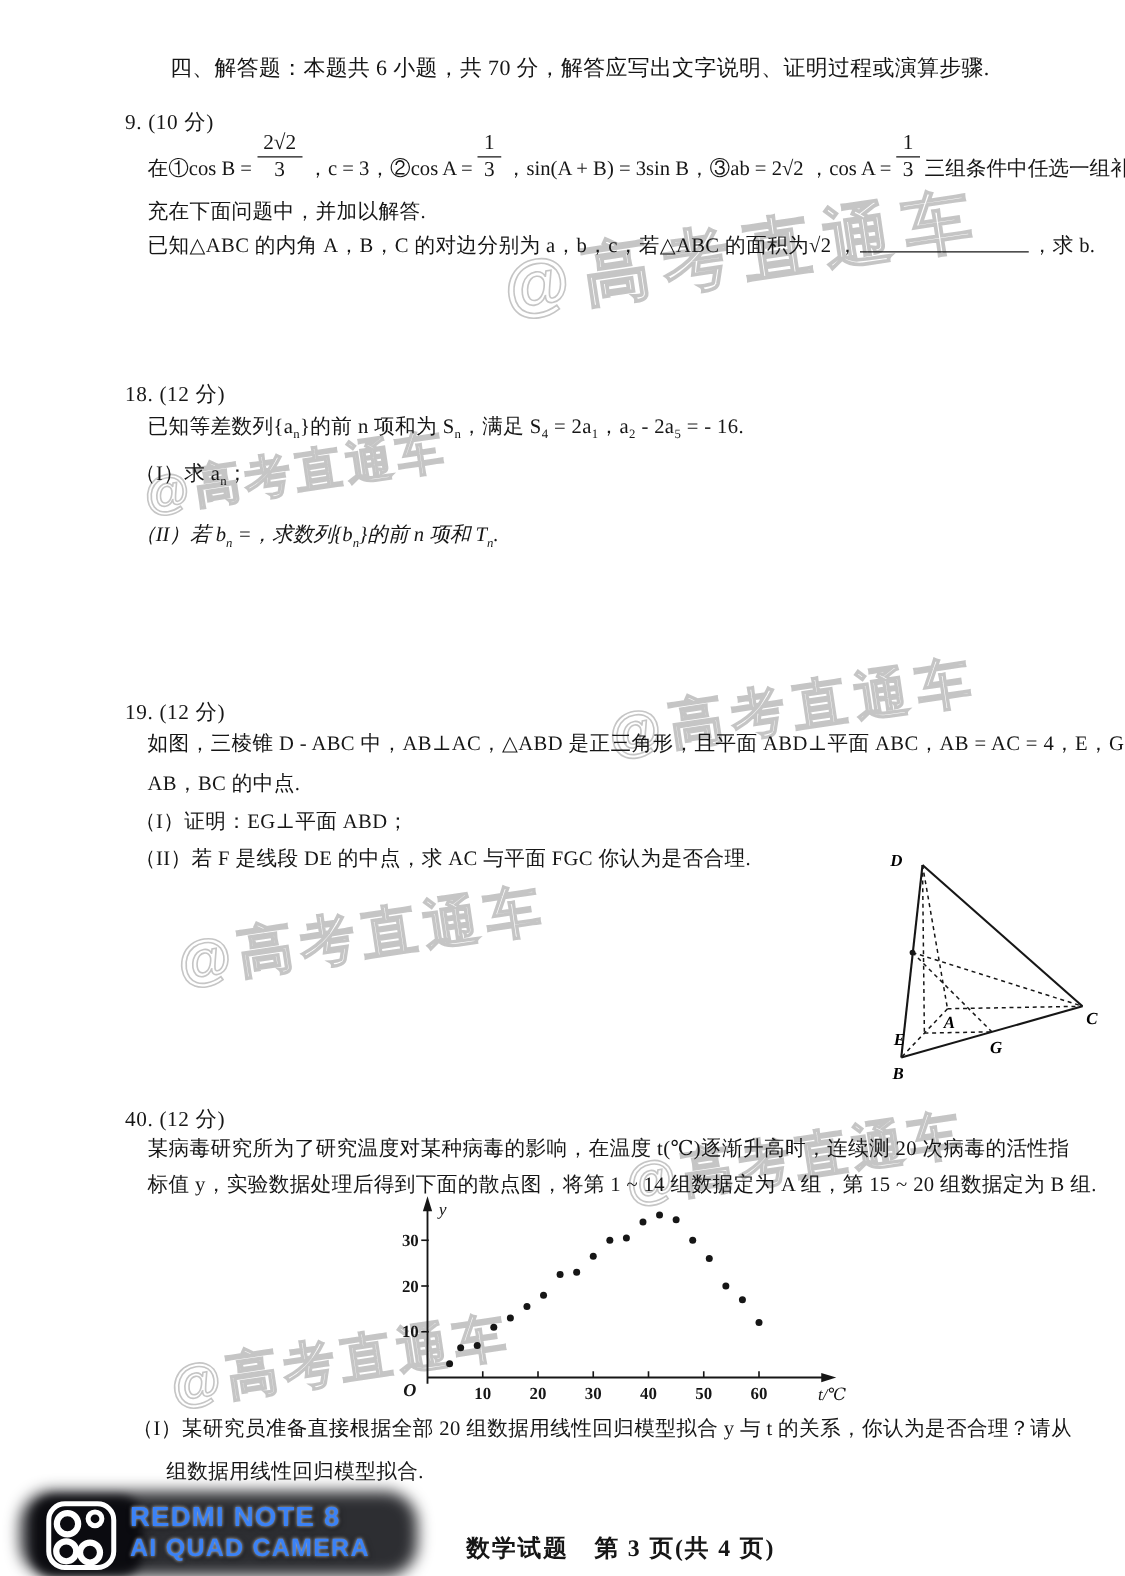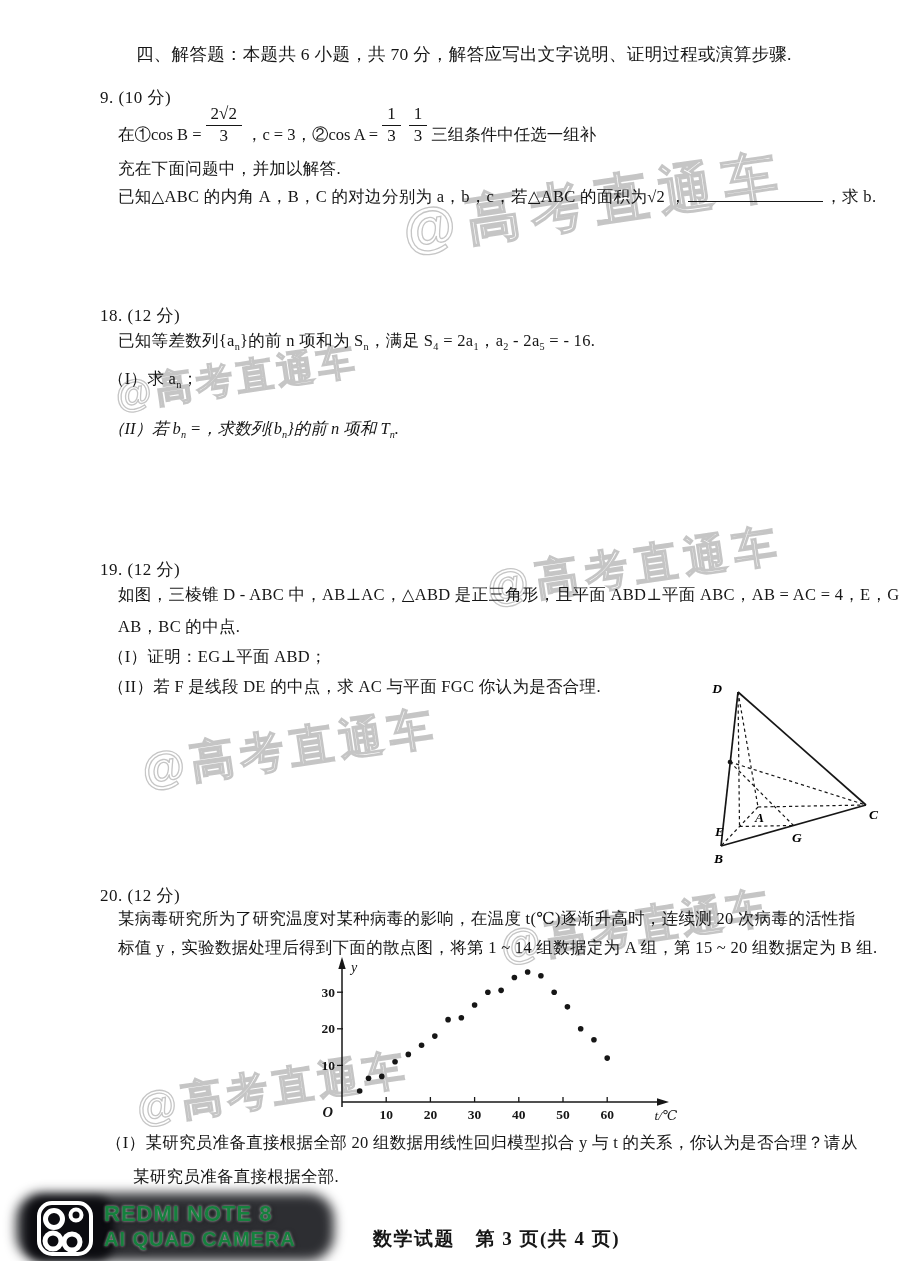--- a/index.html
+++ b/index.html
@@ -31,21 +31,21 @@
   
   .cam-blob{
     position:absolute;left:16px;top:1193px;width:318px;height:68px;
     background:rgba(16,17,22,0.88);border-radius:26px;filter:blur(6px);
   }
   .cam-blob2{
     position:absolute;left:26px;top:1197px;width:88px;height:64px;
     background:rgba(8,8,12,0.9);border-radius:18px;filter:blur(4px);
   }
   .cam-text{
-    position:absolute;color:#15803d;font-family:"Liberation Sans","DejaVu Sans",sans-serif;
+    position:absolute;color:#3b82f6;font-family:"Liberation Sans","DejaVu Sans",sans-serif;
     font-weight:700;letter-spacing:1px;white-space:nowrap;
     text-shadow:0 0 3px rgba(255,255,255,0.75),1px 1px 5px rgba(0,0,0,0.6);
   }
   .footer-label{font-size:19px;font-weight:700;letter-spacing:1.5px;white-space:nowrap;}
   svg text{font-family:"Liberation Serif","DejaVu Serif",serif;}
   .figlabel{font-style:italic;font-size:13.5px;font-weight:700;}
 </style>
 </head>
 <body>
 
@@ -66,20 +66,21 @@
   <span>在①cos B =</span>
   <span class="frac">
     <span class="num">2√2</span>
     <span class="den">3</span>
   </span>
   <span>，c = 3，②cos A =</span>
   <span class="frac">
     <span class="num">1</span>
     <span class="den">3</span>
   </span>
+  <span>，sin(A + B) = 3sin B，③ab = 2√2 ，cos A =</span>
   <span class="frac">
     <span class="num">1</span>
     <span class="den">3</span>
   </span>
   <span>三组条件中任选一组补</span>
 </div>
 <div class="abs line" style="left:118px;top:158px;">充在下面问题中，并加以解答.</div>
 <div class="abs line" style="left:118px;top:184px;">
   <span>已知△ABC 的内角 A，B，C 的对边分别为 a，b，c，若△ABC 的面积为√2 ，</span><span class="blank"></span><span>，求 b.</span>
 </div>
@@ -120,21 +121,21 @@
   <circle cx="30" cy="82" r="2.3" fill="#161616"></circle>
   <text x="22" y="13" class="figlabel" text-anchor="end">D</text>
   <text x="14" y="183" class="figlabel">B</text>
   <text x="169" y="139" class="figlabel">C</text>
   <text x="55" y="142" class="figlabel">A</text>
   <text x="24" y="156" class="figlabel" text-anchor="end">E</text>
   <text x="92" y="162" class="figlabel">G</text>
 </svg>
 
 <div class="abs qnum" style="left:100px;top:884px;">
-  <span>20.</span>
+  <span>40.</span>
   <span>(12 分)</span>
 </div>
 <div class="abs line" style="left:118px;top:908px;">某病毒研究所为了研究温度对某种病毒的影响，在温度 t(℃)逐渐升高时，连续测 20 次病毒的活性指</div>
 <div class="abs line" style="left:118px;top:937px;">标值 y，实验数据处理后得到下面的散点图，将第 1 ~ 14 组数据定为 A 组，第 15 ~ 20 组数据定为 B 组.</div>
 
 <svg id="scatter-svg" class="abs" style="left:320px;top:952px;" width="360" height="172" viewBox="0 0 360 172">
     <line x1="22" y1="150" x2="340" y2="150" stroke="#161616" stroke-width="1.5"></line>
     <polygon points="349,150 337,146.3 337,153.7" fill="#161616"></polygon>
     <line x1="22" y1="155" x2="22" y2="15" stroke="#161616" stroke-width="1.5"></line>
     <polygon points="22,5 18.3,17 25.7,17" fill="#161616"></polygon>
@@ -175,21 +176,21 @@
     <circle cx="247.42" cy="54.84" r="2.8" fill="#161616"></circle>
     <circle cx="260.68" cy="76.8" r="2.8" fill="#161616"></circle>
     <circle cx="273.94" cy="87.78" r="2.8" fill="#161616"></circle>
     <circle cx="287.2" cy="106.08" r="2.8" fill="#161616"></circle>
     <text x="31" y="20" font-size="14" font-style="italic" fill="#161616">y</text>
     <text x="357" y="168" text-anchor="end" font-size="13.5" font-style="italic" fill="#161616">t/℃</text>
     <text x="13" y="165" text-anchor="end" font-size="14.5" font-style="italic" font-weight="700" fill="#161616">O</text>
   </svg>
 
 <div class="abs line" style="left:106px;top:1132px;">（I）某研究员准备直接根据全部 20 组数据用线性回归模型拟合 y 与 t 的关系，你认为是否合理？请从</div>
-<div class="abs line" style="left:133px;top:1166px;">某研究员准备直接根据全部.</div>
+<div class="abs line" style="left:133px;top:1166px;">组数据用线性回归模型拟合.</div>
 
 <div class="cam-blob"></div>
 <div class="cam-blob2"></div>
 <svg class="abs" style="left:36px;top:1200px;" width="58" height="57" viewBox="0 0 58 57">
   <rect x="3" y="3" width="52" height="51" rx="13" fill="none" stroke="#ffffff" stroke-width="4"></rect>
   <circle cx="18" cy="19" r="8.5" fill="none" stroke="#ffffff" stroke-width="5"></circle>
   <circle cx="40" cy="15" r="5.5" fill="none" stroke="#ffffff" stroke-width="4"></circle>
   <circle cx="17" cy="41" r="8" fill="none" stroke="#ffffff" stroke-width="5"></circle>
   <circle cx="36" cy="42" r="8" fill="none" stroke="#ffffff" stroke-width="5"></circle>
 </svg>

